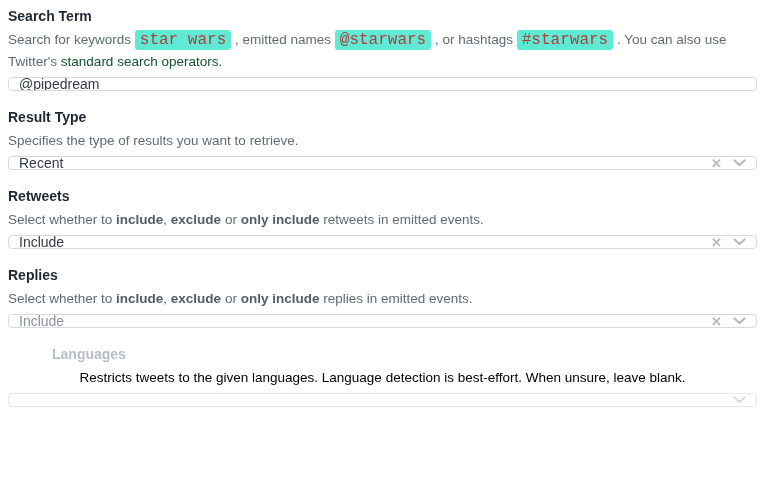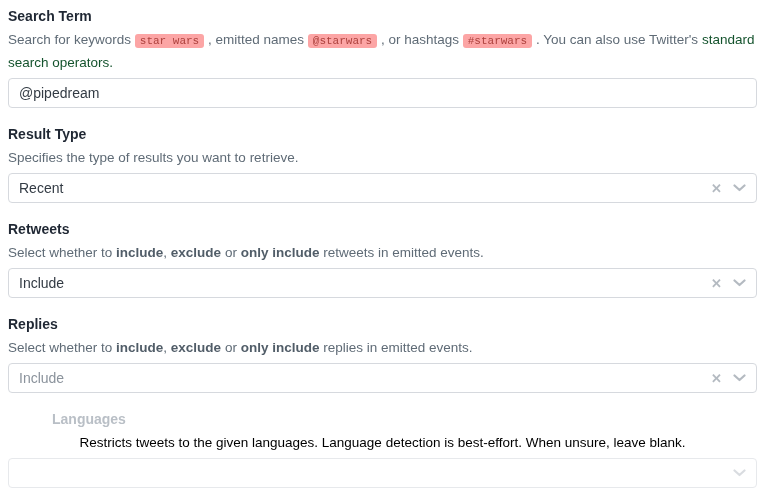--- a/index.html
+++ b/index.html
@@ -23,35 +23,35 @@
     margin-bottom: 5px;
   }
   .field-desc {
     font-size: 13.5px;
     color: #5f6b76;
     line-height: 21px;
   }
   .field-desc b { font-weight: 700; color: #515d68; }
   .code-chip {
     font-family: "Liberation Mono", "DejaVu Sans Mono", monospace;
-    font-size: 11px;
+    font-size: 16px;
     color: #ac403c;
-    background: #fca5a5;
+    background: #5eead4;
     border-radius: 3px;
     padding: 1px 5px;
   }
   .desc-link {
     color: #14532d;
     text-decoration: none;
     cursor: pointer;
     margin-top: 15px;
   }
   .control {
     margin-top: 5px;
-    height: 30px;
+    height: 14px;
     width: 749px;
     border: 1px solid #d6d9de;
     border-radius: 4px;
     background: #ffffff;
     display: flex;
     align-items: center;
     padding: 0 10px;
     font-size: 14px;
     color: #333b44;
   }

